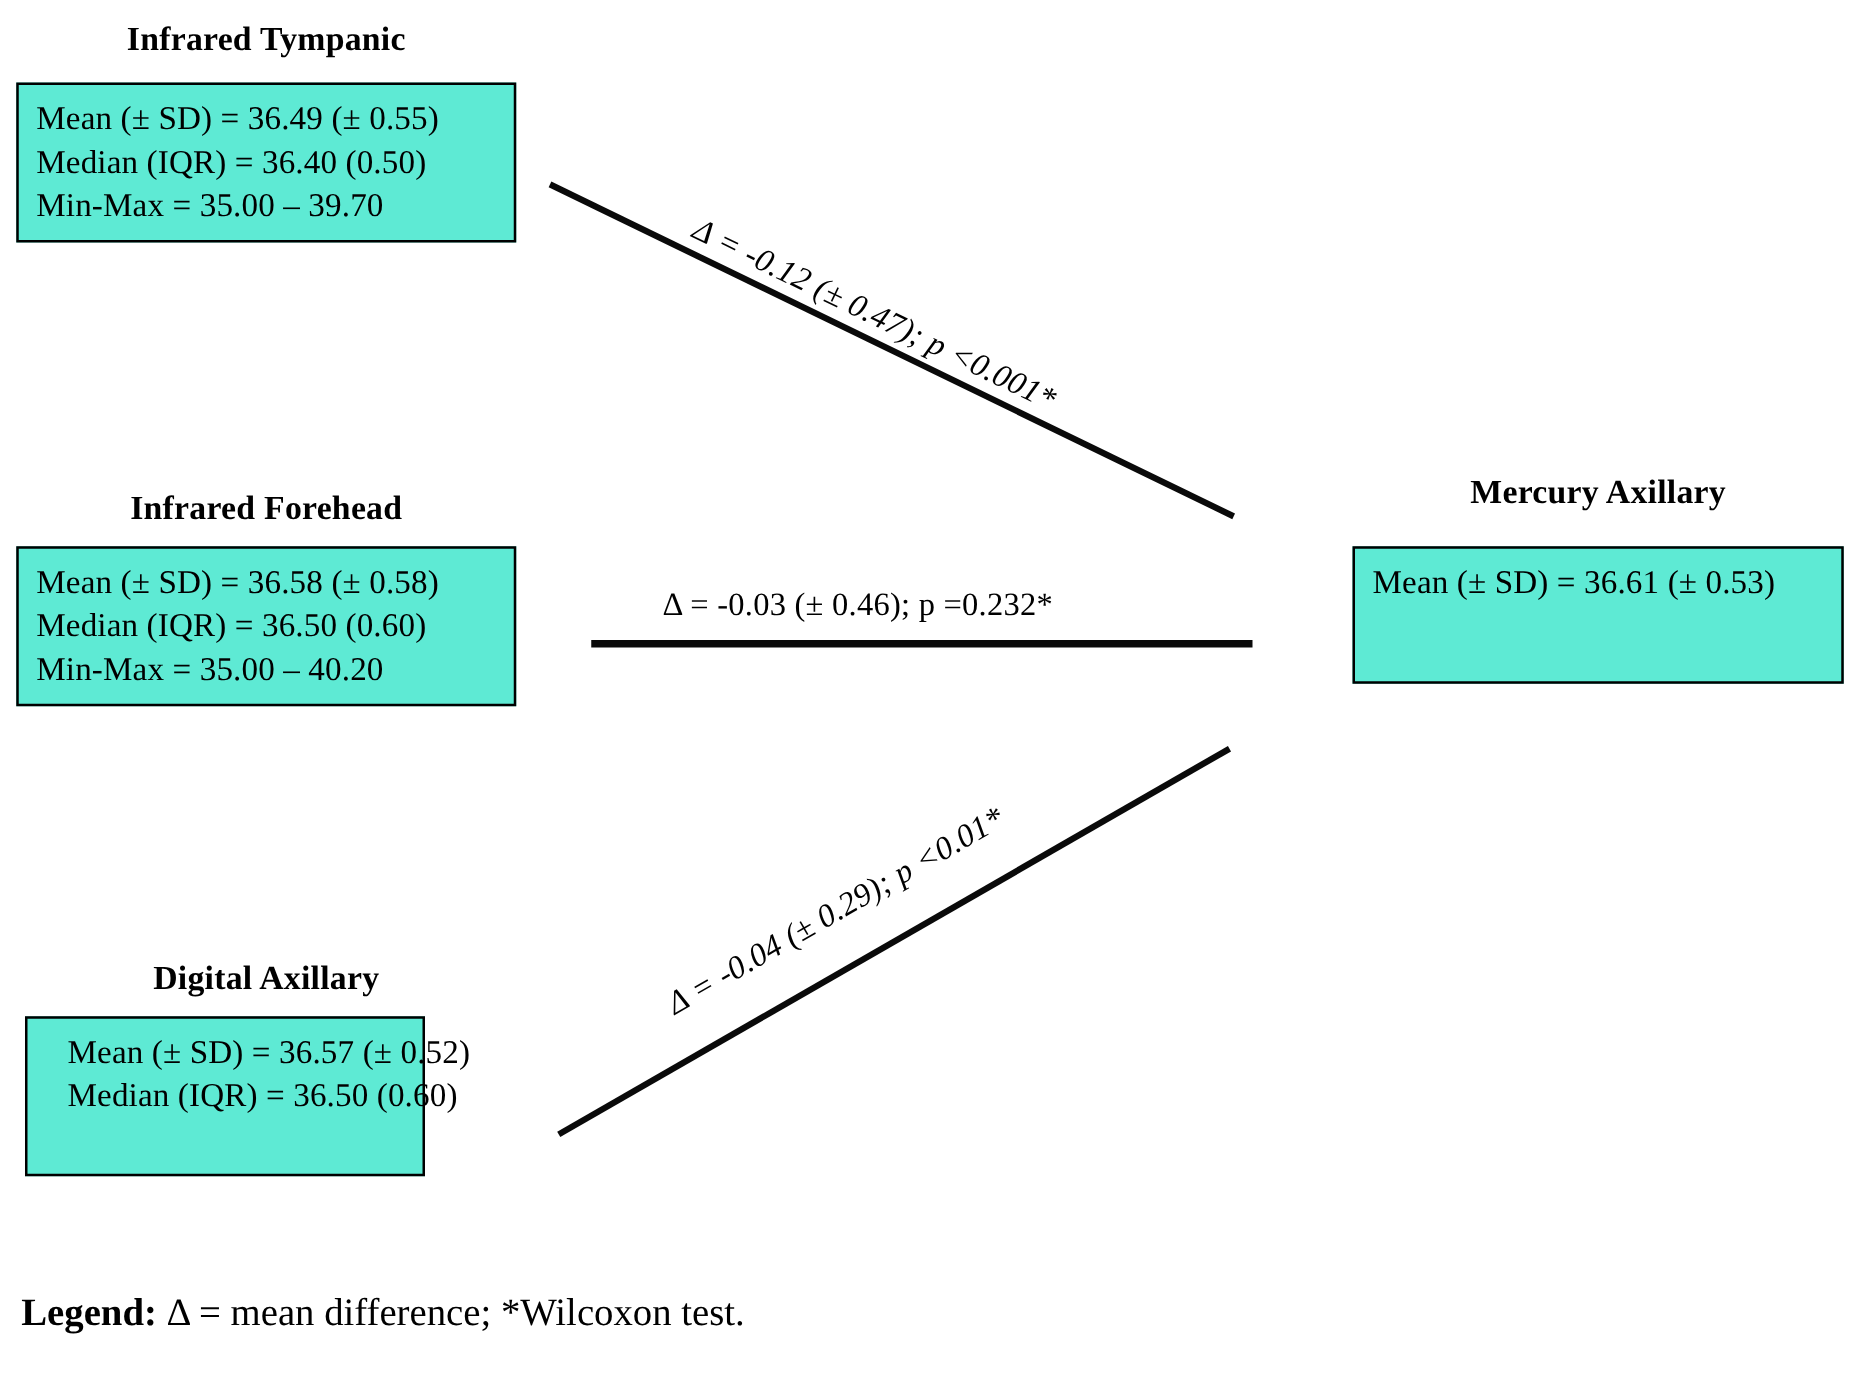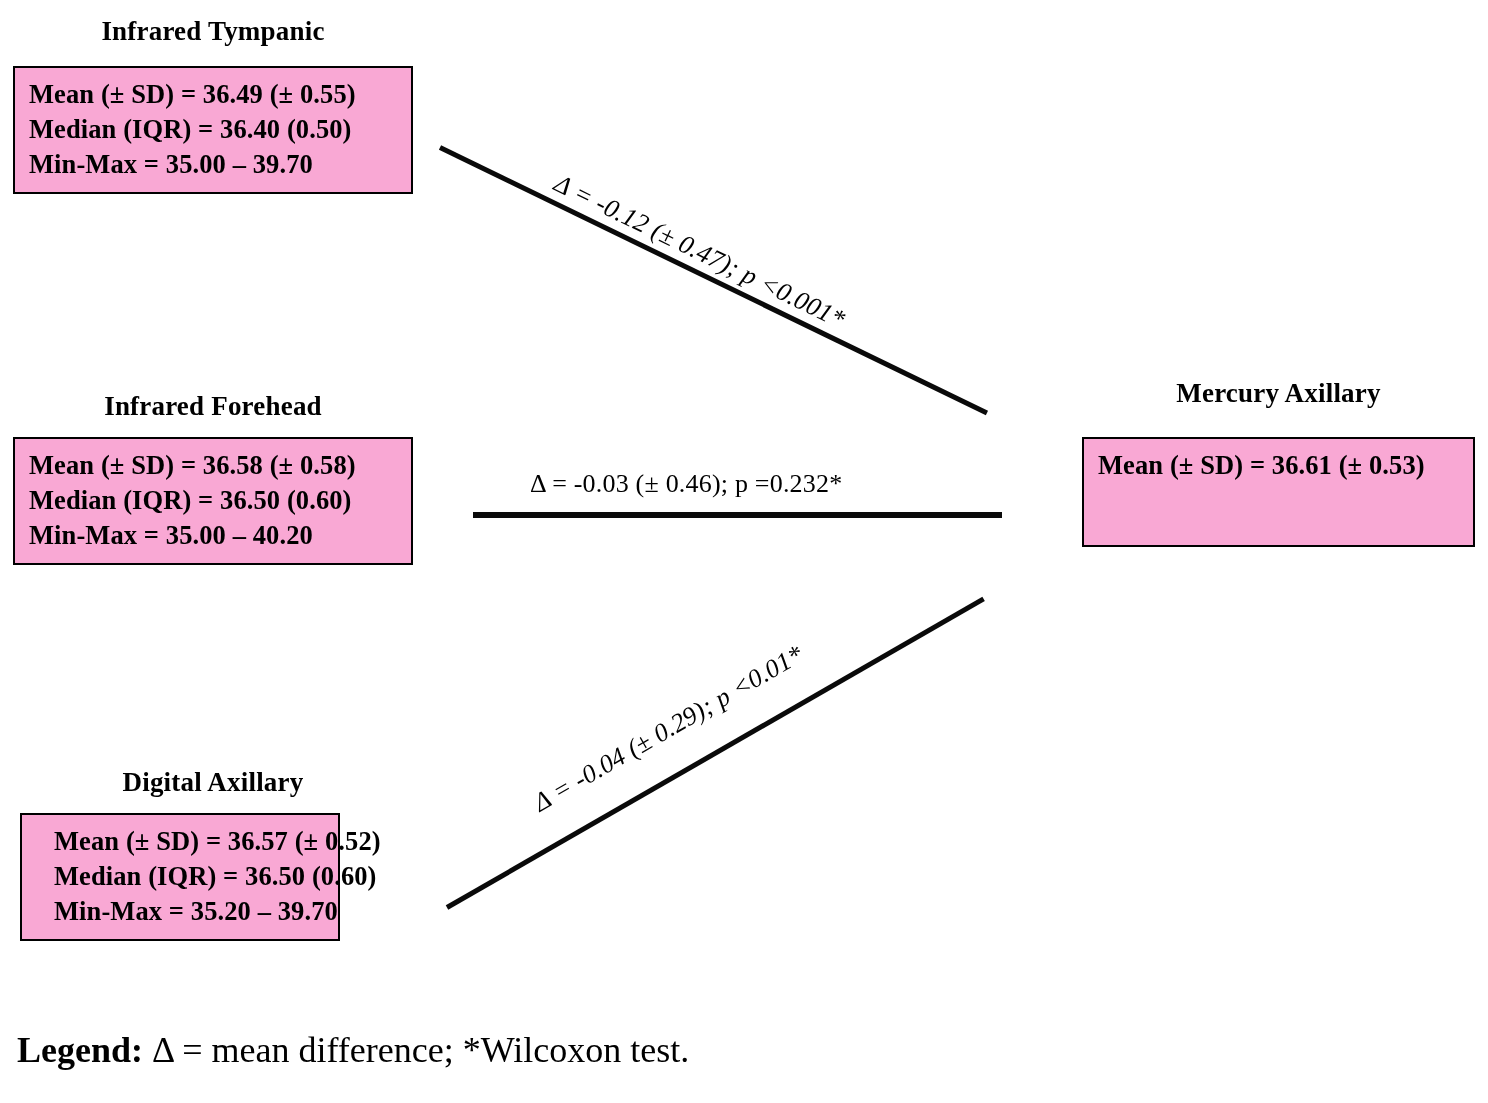--- a/index.html
+++ b/index.html
@@ -34,23 +34,22 @@
     letter-spacing: 0.2px;
     white-space: nowrap;
     text-align: center;
     margin-top: 16px;
   }
 
   .stat-box {
     position: absolute;
     border: 2.5px solid #000000;
     box-sizing: border-box;
-    background: #f9a8d4;
+    background: #5eead4;
     padding: 9px 0 9px 14px;
-    font-weight: bold;
   }
   .stat-line {
     font-size: 26.5px;
     line-height: 35px;
     white-space: nowrap;
     letter-spacing: 0.1px;
   }
 
   
   .edge-line {
@@ -68,21 +67,21 @@
     transform-origin: 0 50%;
     letter-spacing: 0.2px;
   }
   .edge-label.italic { font-style: italic; }
 
   
   #legend {
     position: absolute;
     left: 17px;
     top: 1031px;
-    font-size: 36px;
+    font-size: 31px;
     line-height: 38px;
     white-space: nowrap;
   }
   #legend .lead { font-weight: bold; }
 </style>
 </head>
 <body>
 
 <div id="figure">
 
@@ -111,21 +110,20 @@
       <div class="stat-line">Median (IQR) = 36.50 (0.60)</div>
       <div class="stat-line">Min-Max  = 35.00 – 40.20</div>
     </div>
   </div>
 
   <div class="node">
     <div class="node-title" style="left:13px; top:751px; width:400px;">Digital Axillary</div>
     <div class="stat-box" style="left:20px; top:813px; width:320px; height:128px;padding-left:32px;">
       <div class="stat-line">Mean (± SD) = 36.57 (± 0.52)</div>
       <div class="stat-line">Median (IQR) = 36.50 (0.60)</div>
-      <div class="stat-line">Min-Max  = 35.20 – 39.70</div>
     </div>
   </div>
 
   <div class="node">
     <div class="node-title" style="left:1082px; top:362px; width:393px;">Mercury Axillary</div>
     <div class="stat-box" style="left:1082px; top:437px; width:393px; height:110px;">
       <div class="stat-line">Mean (± SD) = 36.61 (± 0.53)</div>
     </div>
   </div>
 

